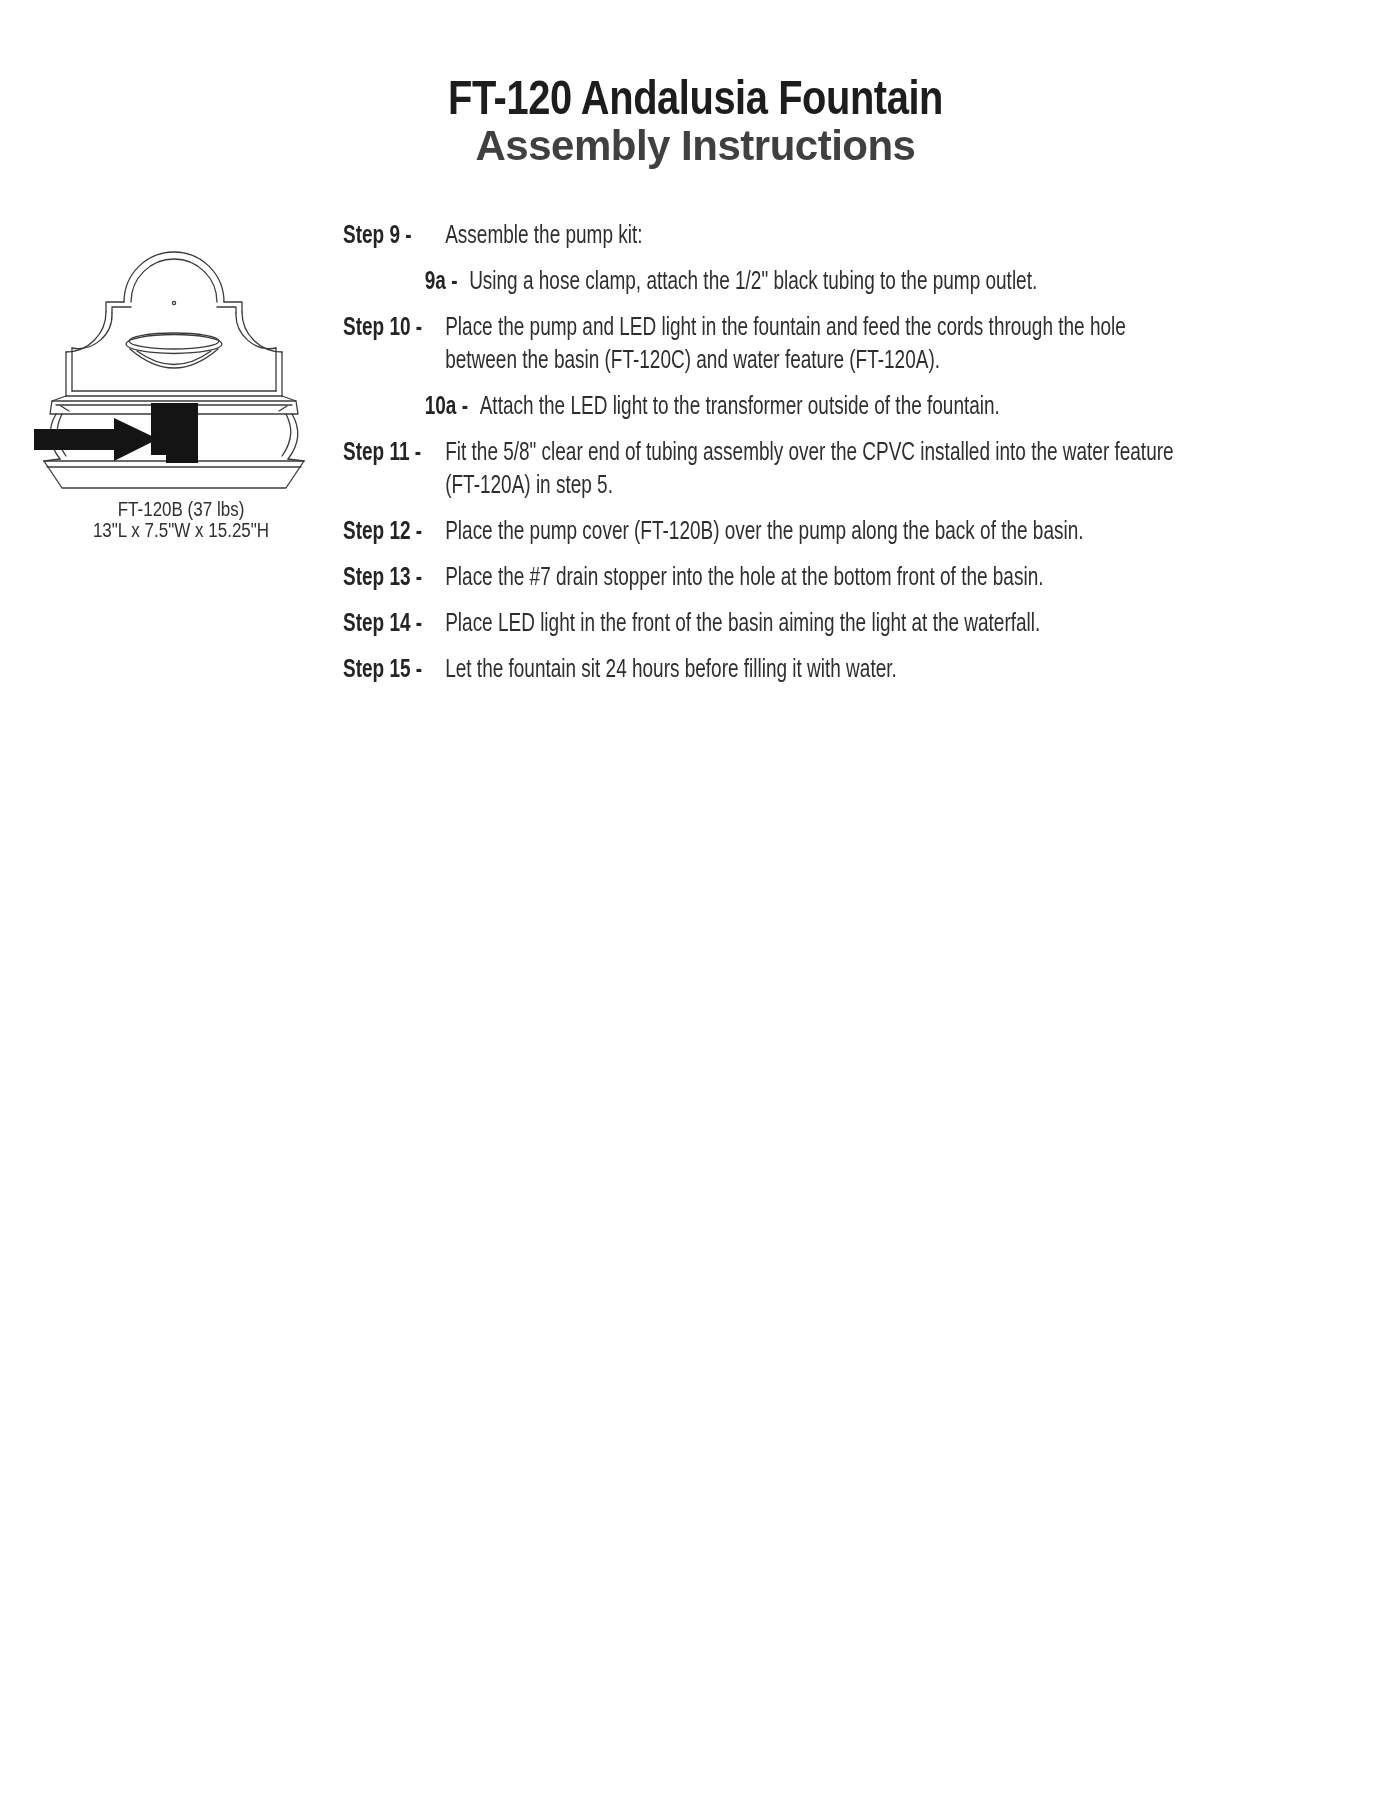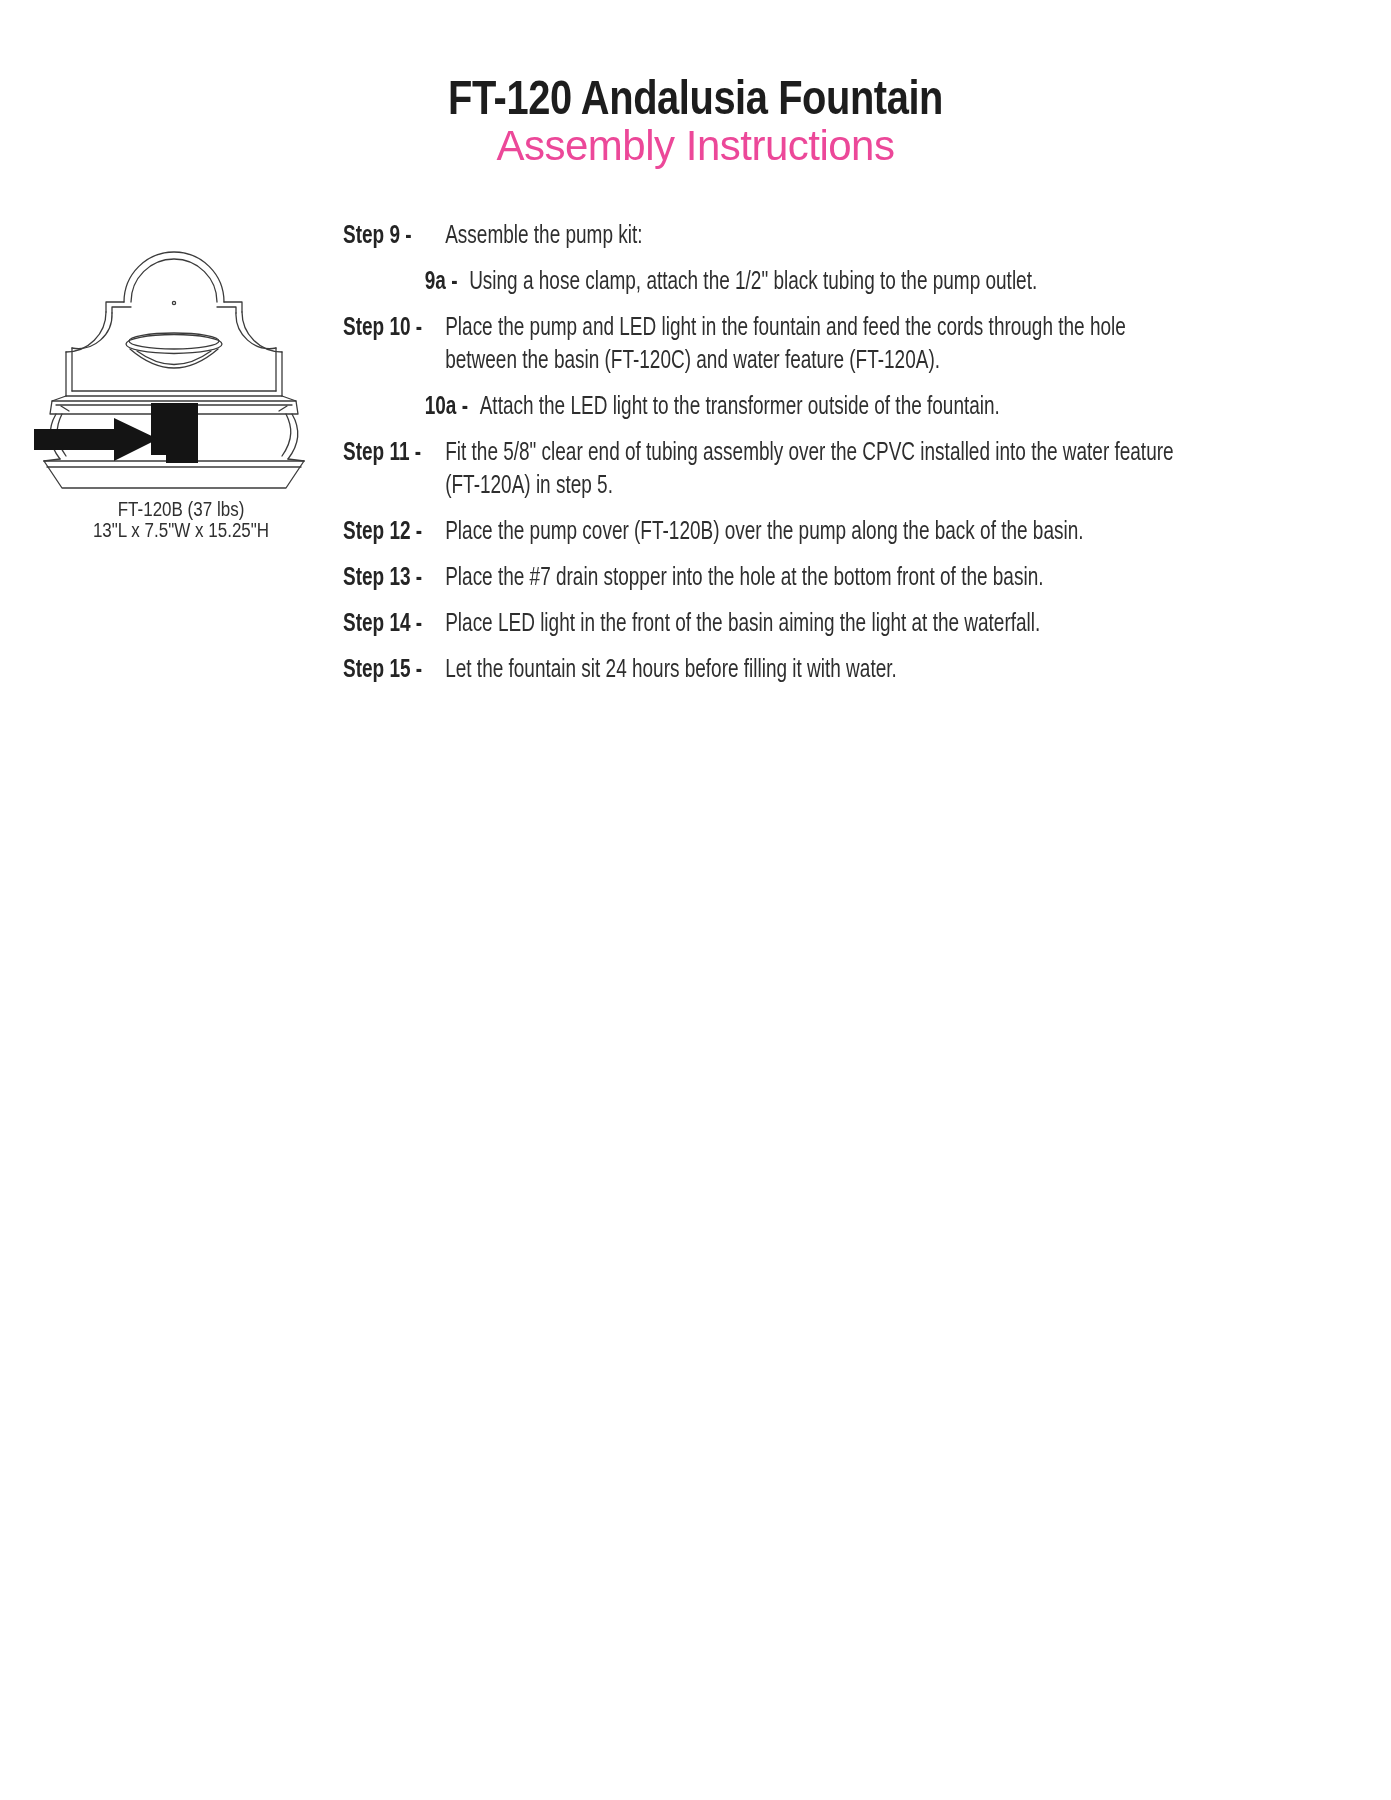--- a/index.html
+++ b/index.html
@@ -3,21 +3,21 @@
 <meta charset="utf-8">
 <style>
   html,body{margin:0;padding:0;background:#ffffff;}
   .page{position:relative;width:1391px;height:1800px;background:#ffffff;overflow:hidden;
         font-family:"Liberation Sans", sans-serif;}
 
   
   .title{position:absolute;top:72px;left:0;width:1391px;text-align:center;color:#1d1d1d;}
   .t1{display:block;font-size:48px;font-weight:bold;line-height:51px;
       transform:scaleX(.83);transform-origin:50% 50%;letter-spacing:-0.5px;}
-  .t2{display:block;font-size:42px;font-weight:normal;line-height:45px;letter-spacing:-0.5px;color:#ec4899;text-align:center;}
+  .t2{display:block;font-size:42px;font-weight:bold;line-height:45px;letter-spacing:-0.5px;color:#404040;text-align:center;}
 
   
   .figure{position:absolute;left:31px;top:245px;width:300px;}
   .figure svg{display:block;}
   .caption{margin-top:2px;text-align:center;font-size:20px;line-height:21px;color:#303030;
            transform:scaleX(.85);transform-origin:50% 0;white-space:nowrap;}
 
   
   .steps{position:absolute;left:343px;top:218px;width:1373px;
          transform:scaleX(.73);transform-origin:0 0;

